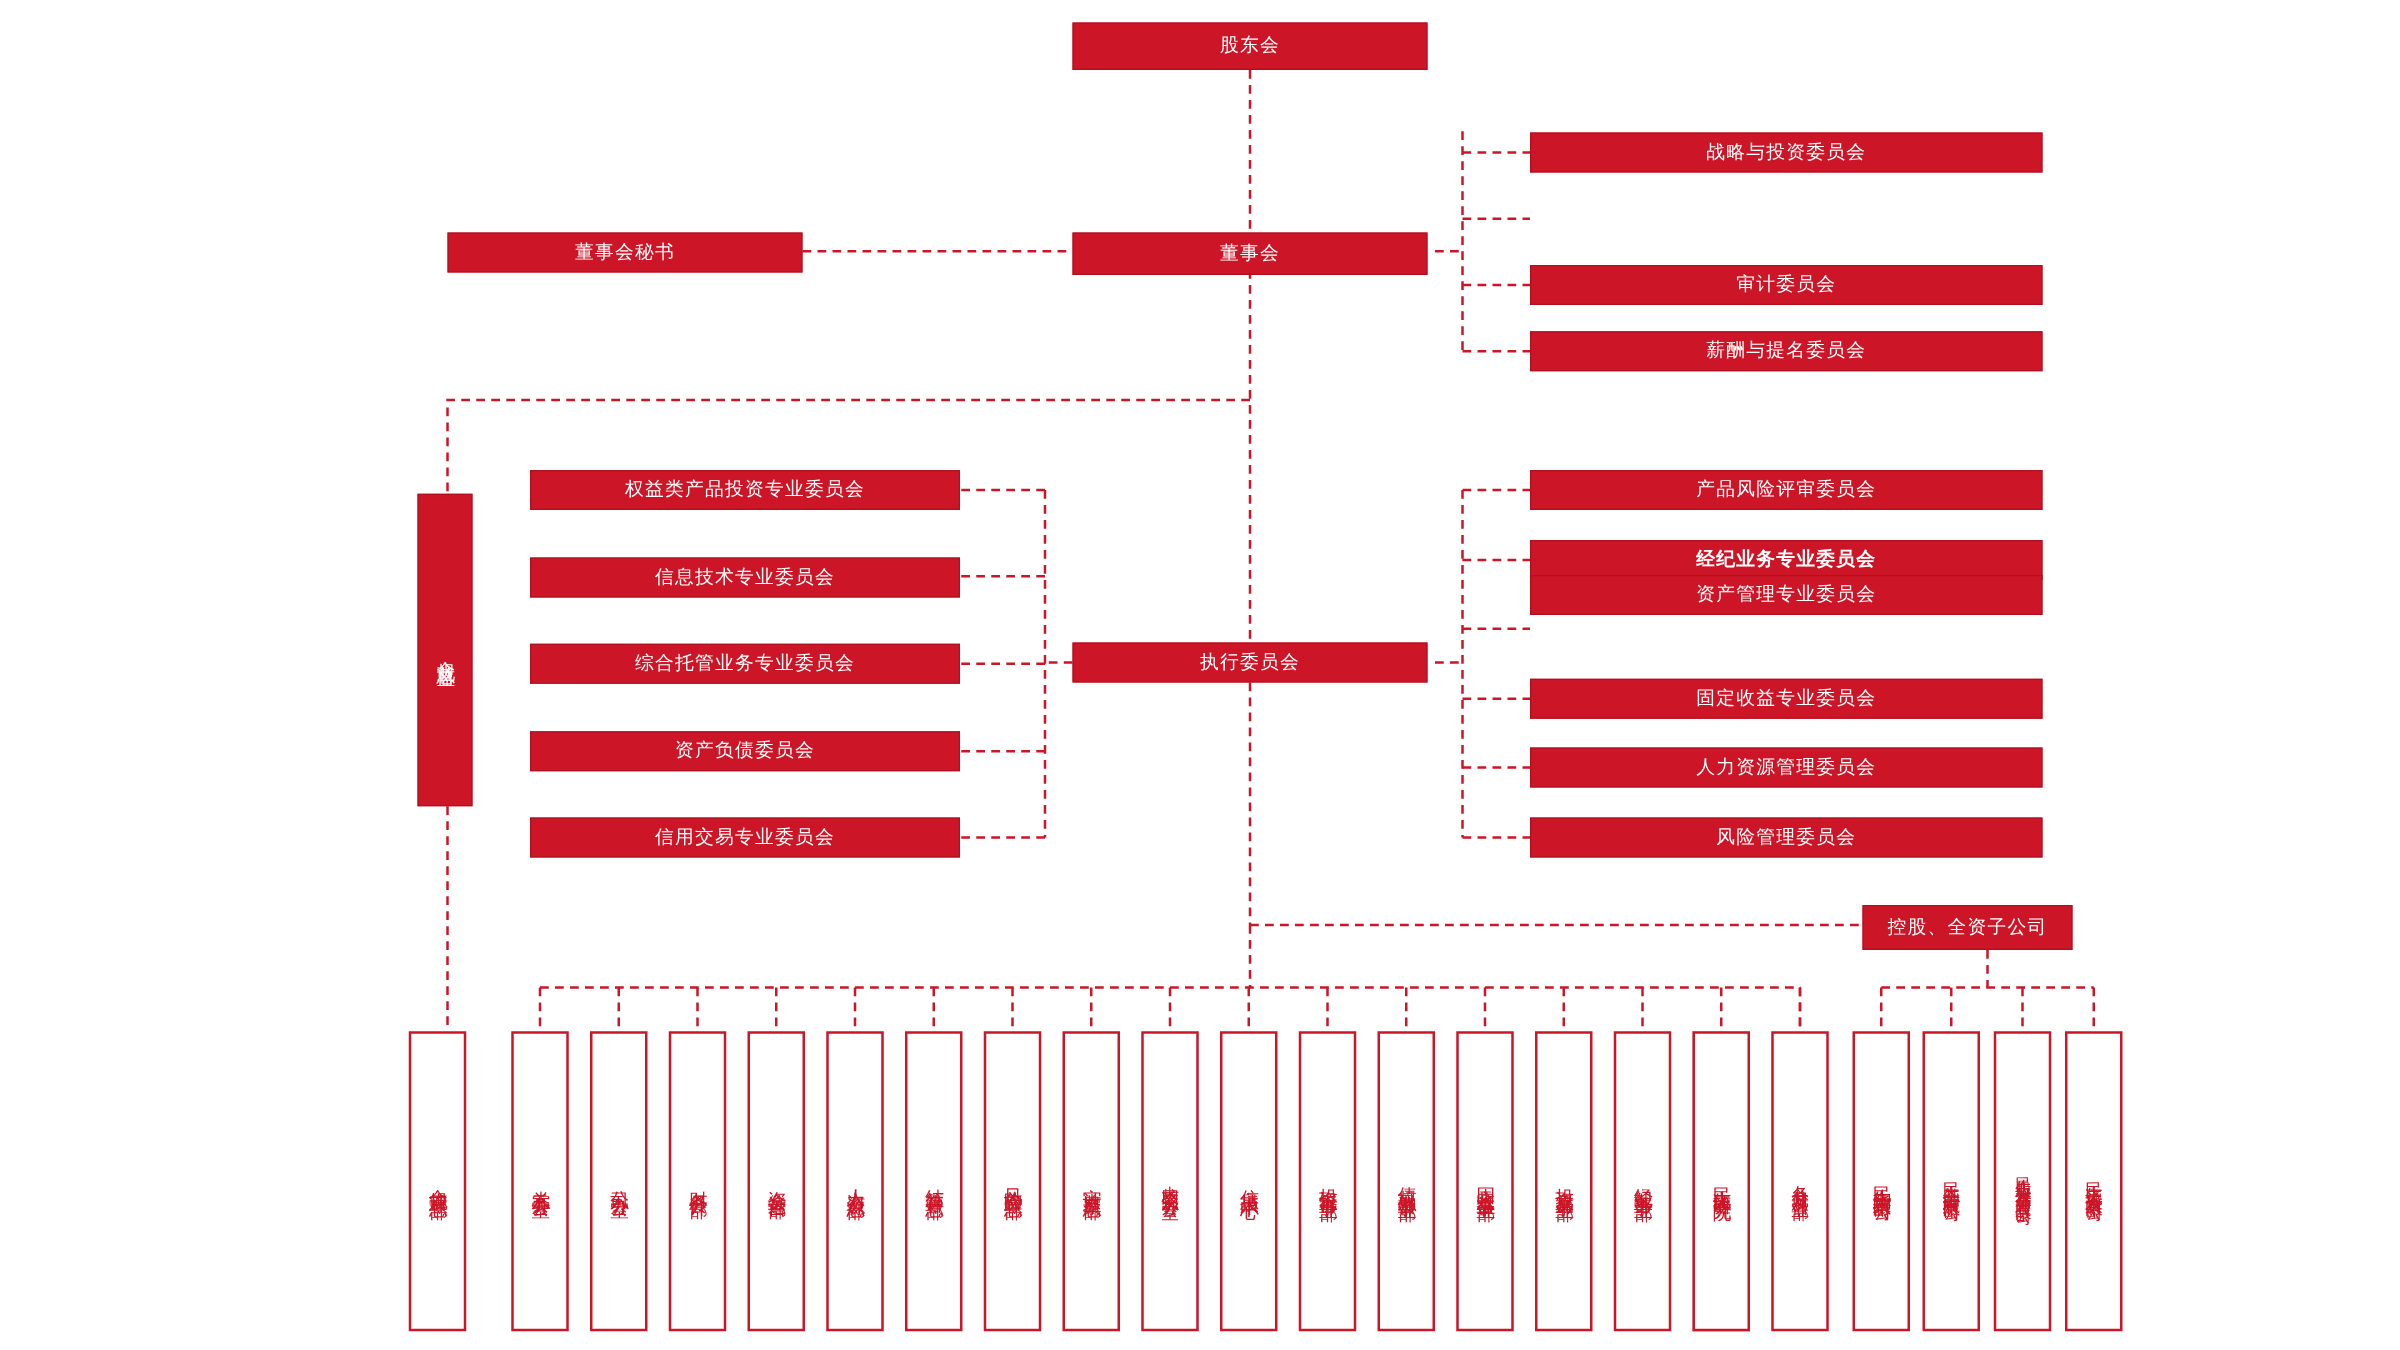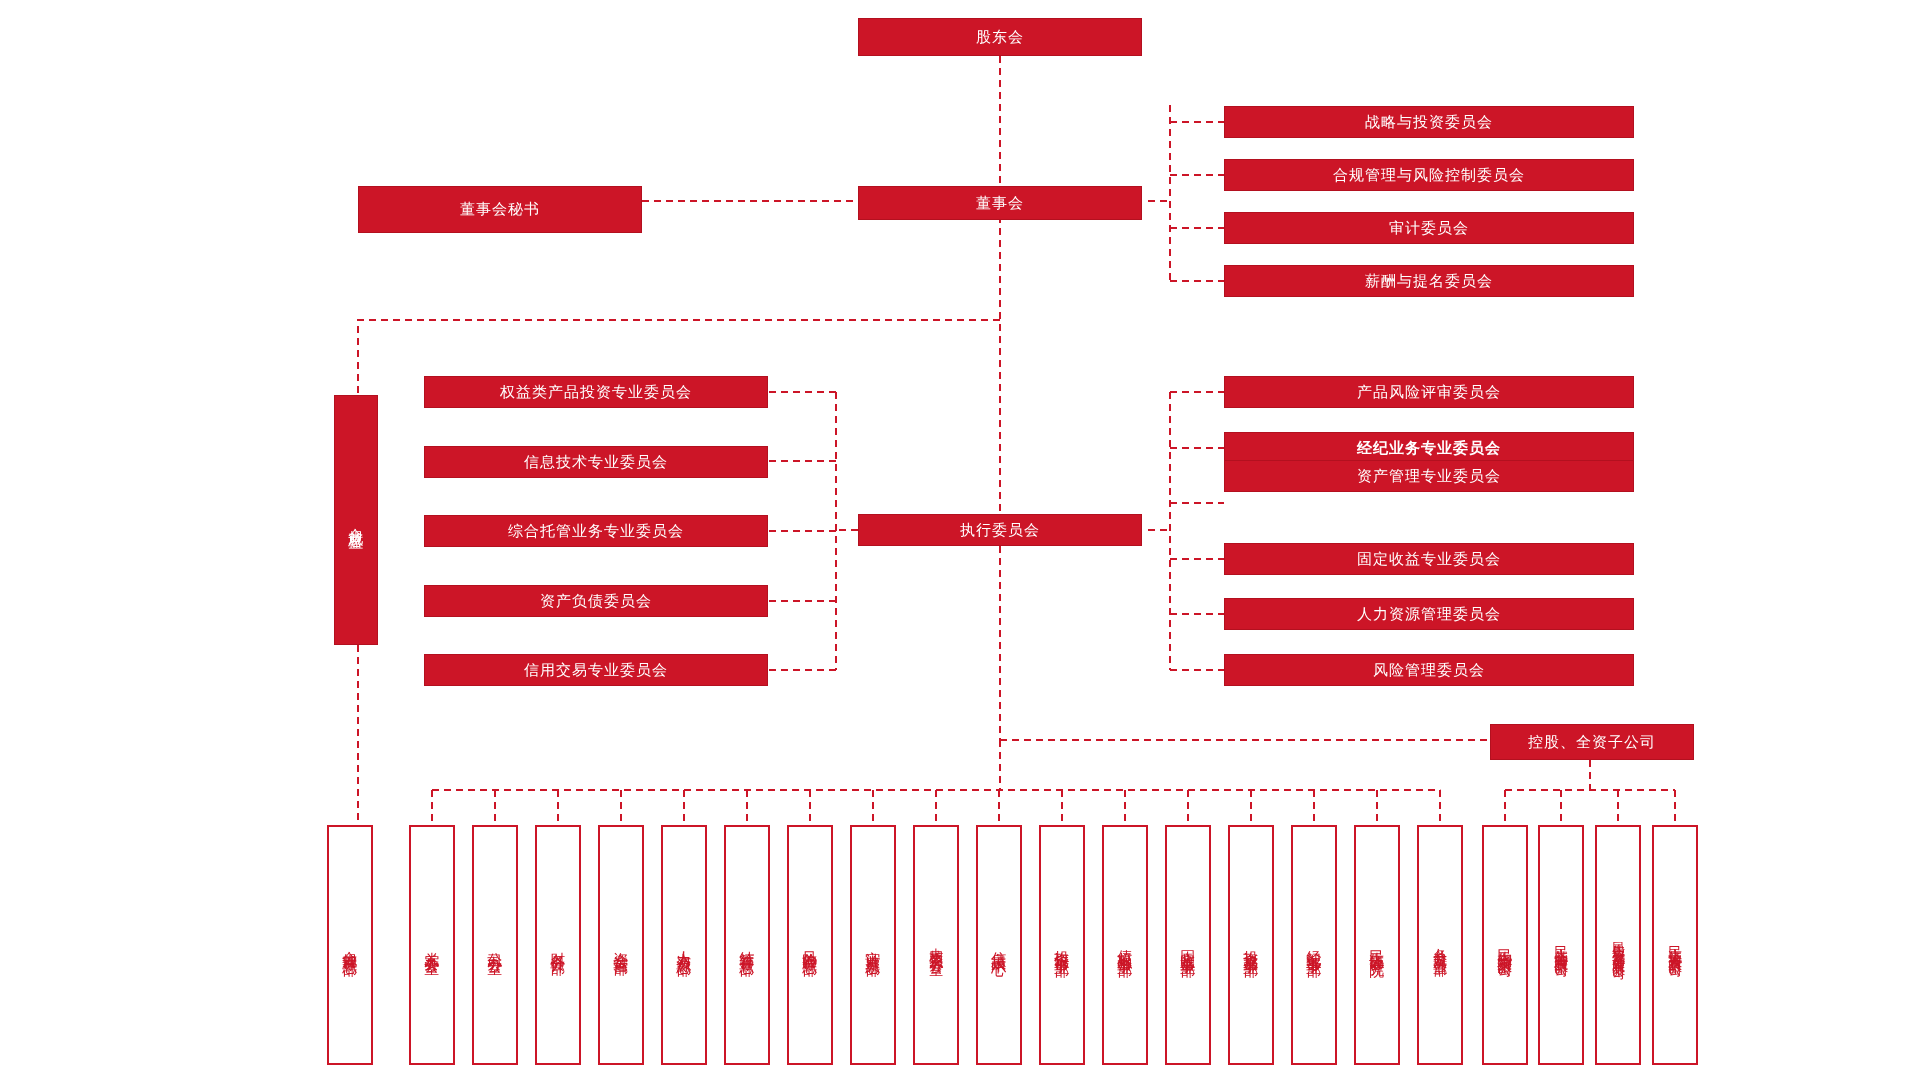--- a/index.html
+++ b/index.html
@@ -111,45 +111,44 @@
     <path d="M1505 790 V825"></path>
     <path d="M1561 790 V825"></path>
     <path d="M1618 790 V825"></path>
     <path d="M1675 790 V825"></path>
   </svg>
 
   <div class="box" style="left:858px;top:18px;width:284px;height:38px;">股东会</div>
 
   <div class="box" style="left:858px;top:186px;width:284px;height:34px;">董事会</div>
 
-  <div class="box" style="left:358px;top:186px;width:284px;height:47px;">董事会秘书</div>
+  <div class="box" style="left:358px;top:186px;width:284px;height:32px;">董事会秘书</div>
 
   <div class="box" style="left:1224px;top:106px;width:410px;height:32px;">战略与投资委员会</div>
-  <div class="box" style="left:1224px;top:159px;width:410px;height:32px;">合规管理与风险控制委员会</div>
   <div class="box" style="left:1224px;top:212px;width:410px;height:32px;">审计委员会</div>
   <div class="box" style="left:1224px;top:265px;width:410px;height:32px;">薪酬与提名委员会</div>
 
   <div class="box vert" style="left:334px;top:395px;width:44px;height:250px;">合规总监</div>
 
   <div class="box" style="left:858px;top:514px;width:284px;height:32px;">执行委员会</div>
 
   <div class="box" style="left:424px;top:376px;width:344px;height:32px;">权益类产品投资专业委员会</div>
   <div class="box" style="left:424px;top:515px;width:344px;height:32px;">综合托管业务专业委员会</div>
   <div class="box" style="left:424px;top:446px;width:344px;height:32px;">信息技术专业委员会</div>
   <div class="box" style="left:424px;top:585px;width:344px;height:32px;">资产负债委员会</div>
   <div class="box" style="left:424px;top:654px;width:344px;height:32px;">信用交易专业委员会</div>
 
   <div class="box" style="left:1224px;top:376px;width:410px;height:32px;">产品风险评审委员会</div>
   <div class="box" style="left:1224px;top:432px;width:410px;height:32px;font-weight:bold;">经纪业务专业委员会</div>
   <div class="box" style="left:1224px;top:460px;width:410px;height:32px;">资产管理专业委员会</div>
   <div class="box" style="left:1224px;top:543px;width:410px;height:32px;">固定收益专业委员会</div>
   <div class="box" style="left:1224px;top:598px;width:410px;height:32px;">人力资源管理委员会</div>
   <div class="box" style="left:1224px;top:654px;width:410px;height:32px;">风险管理委员会</div>
 
-  <div class="box" style="left:1490px;top:724px;width:204px;height:36px;">控股、全资子公司</div>
+  <div class="box" style="left:1490px;top:724px;width:168px;height:36px;">控股、全资子公司</div>
 
   <div class="box outline vert" style="left:327px;top:825px;width:46px;height:240px;">合规管理总部</div>
 
   <div class="box outline vert" style="left:409px;top:825px;width:46px;height:240px;">党委办公室</div>
   <div class="box outline vert" style="left:472px;top:825px;width:46px;height:240px;">公司办公室</div>
   <div class="box outline vert" style="left:535px;top:825px;width:46px;height:240px;">财务会计部</div>
   <div class="box outline vert" style="left:598px;top:825px;width:46px;height:240px;">资金运营部</div>
   <div class="box outline vert" style="left:661px;top:825px;width:46px;height:240px;">人力资源总部</div>
   <div class="box outline vert" style="left:724px;top:825px;width:46px;height:240px;">结算存管总部</div>
   <div class="box outline vert" style="left:787px;top:825px;width:46px;height:240px;">风险管理总部</div>

